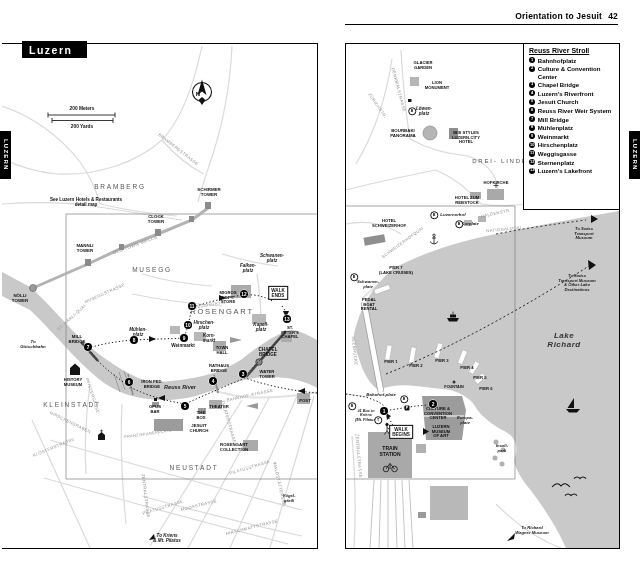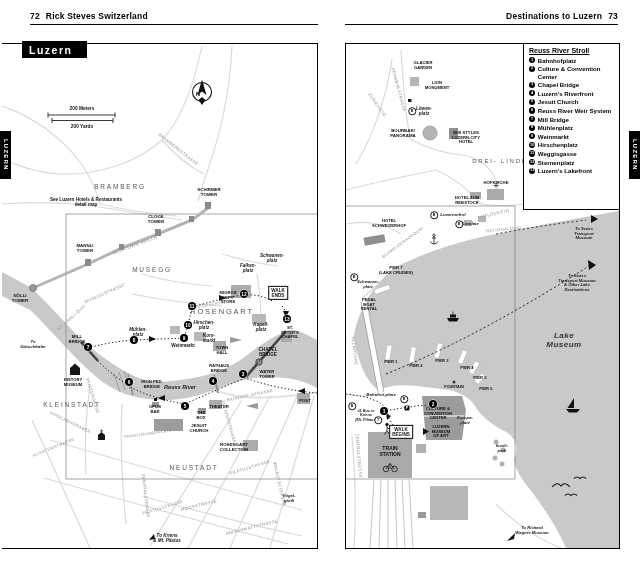--- a/index.html
+++ b/index.html
@@ -50,22 +50,21 @@
   .legend-item{display:flex;gap:2.5px;font-size:6.1px;line-height:1.22;margin-bottom:1.2px;
     font-weight:bold;align-items:flex-start;}
   .lnum{flex:0 0 auto;width:6.3px;height:6.3px;background:#000;color:#fff;border-radius:50%;
     font-size:4px;display:flex;align-items:center;justify-content:center;margin-top:.4px;}
 </style>
 </head>
 <body>
 
 <div class="sheet">
 
-  <div class="runhead rh-left"><span class="num" style="margin-left:0">72</span><span>Rick Steves Switzerland</span></div>
-  <div class="runhead rh-right"><span>Destinations to Luzern</span><span class="num" style="margin-right:0">73</span></div>
+  <div class="runhead rh-right"><span>Orientation to Jesuit</span><span class="num" style="margin-right:0">42</span></div>
 
   <div class="tab tab-left">LUZERN</div>
   <div class="tab tab-right">LUZERN</div>
 
   <div class="title-box">Luzern</div>
 
   <div class="map" id="map-left">
     <svg width="315" height="504" viewBox="0 0 315 504">
       <g stroke="#dadada" stroke-width="1.2" fill="none">
         <path d="M 200,2 C 192,40 180,75 160,96 C 136,118 96,132 55,130 C 35,128 15,122 0,114"></path>
@@ -428,21 +427,21 @@
 RENTAL</span>
         <span class="maplabel street" style="left: 8px; top: 307px; transform: translate(-50%, -50%) rotate(84deg);">SEEBRÜCKE</span>
         <span class="maplabel plc" style="left: 238px; top: 190px; transform: translate(-50%, -50%); font-size: 4.2px;">To Swiss
 Transport
 Museum</span>
         <span class="maplabel plc" style="left: 231px; top: 239px; transform: translate(-50%, -50%); font-size: 4.2px;">To Swiss
 Transport Museum
 &amp; Other Lake
 Destinations</span>
         <span class="maplabel lake" style="left: 218px; top: 297px; transform: translate(-50%, -50%); font-size: 8px;">Lake
-Museum</span>
+Richard</span>
         <span class="maplabel poi" style="left: 45px; top: 318px; transform: translate(-50%, -50%); font-size: 4.2px;">PIER 1</span>
         <span class="maplabel poi" style="left: 70px; top: 322px; transform: translate(-50%, -50%); font-size: 4.2px;">PIER 2</span>
         <span class="maplabel poi" style="left: 96px; top: 317px; transform: translate(-50%, -50%); font-size: 4.2px;">PIER 3</span>
         <span class="maplabel poi" style="left: 121px; top: 324px; transform: translate(-50%, -50%); font-size: 4.2px;">PIER 4</span>
         <span class="maplabel poi" style="left: 134px; top: 334px; transform: translate(-50%, -50%); font-size: 4.2px;">PIER 5</span>
         <span class="maplabel poi" style="left: 140px; top: 345px; transform: translate(-50%, -50%); font-size: 4.2px;">PIER 6</span>
         <span class="maplabel poi" style="left: 108px; top: 343px; transform: translate(-50%, -50%); font-size: 3.8px;">FOUNTAIN</span>
         <span class="maplabel plc" style="left: 35px; top: 351px; transform: translate(-50%, -50%); font-size: 4.4px;">Bahnhof-platz</span>
         <span class="maplabel plc" style="left: 20px; top: 371px; transform: translate(-50%, -50%); font-size: 3.8px;">#1 Bus to
 Kriens

